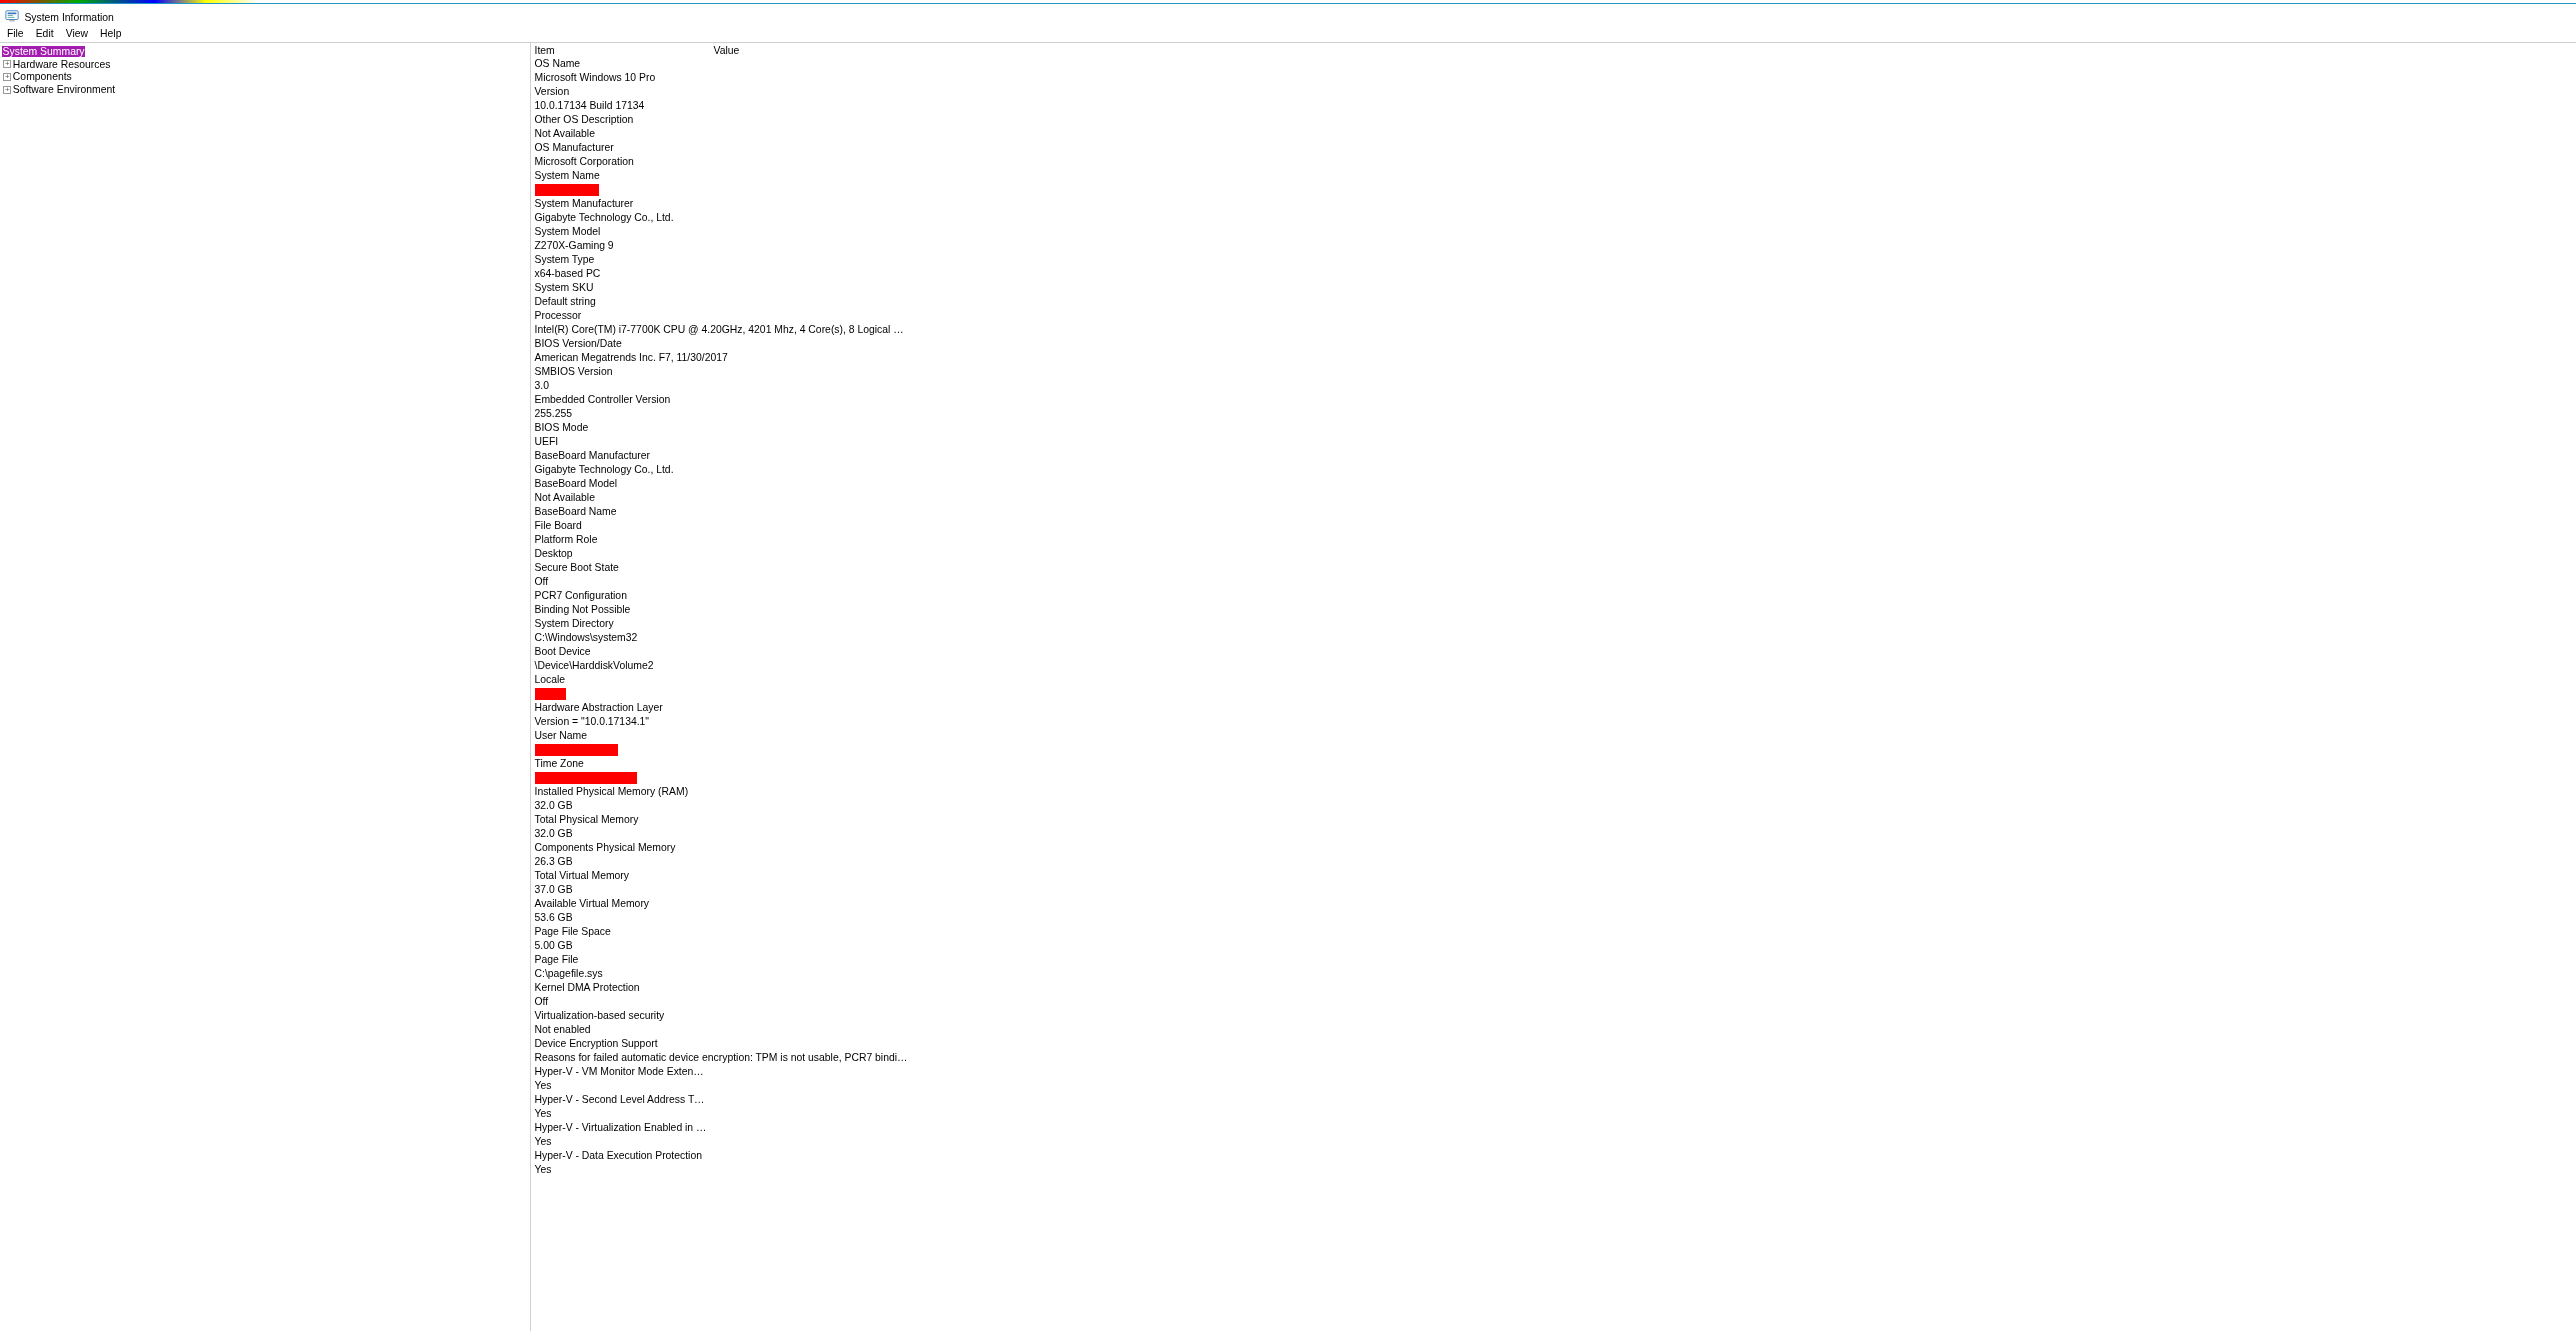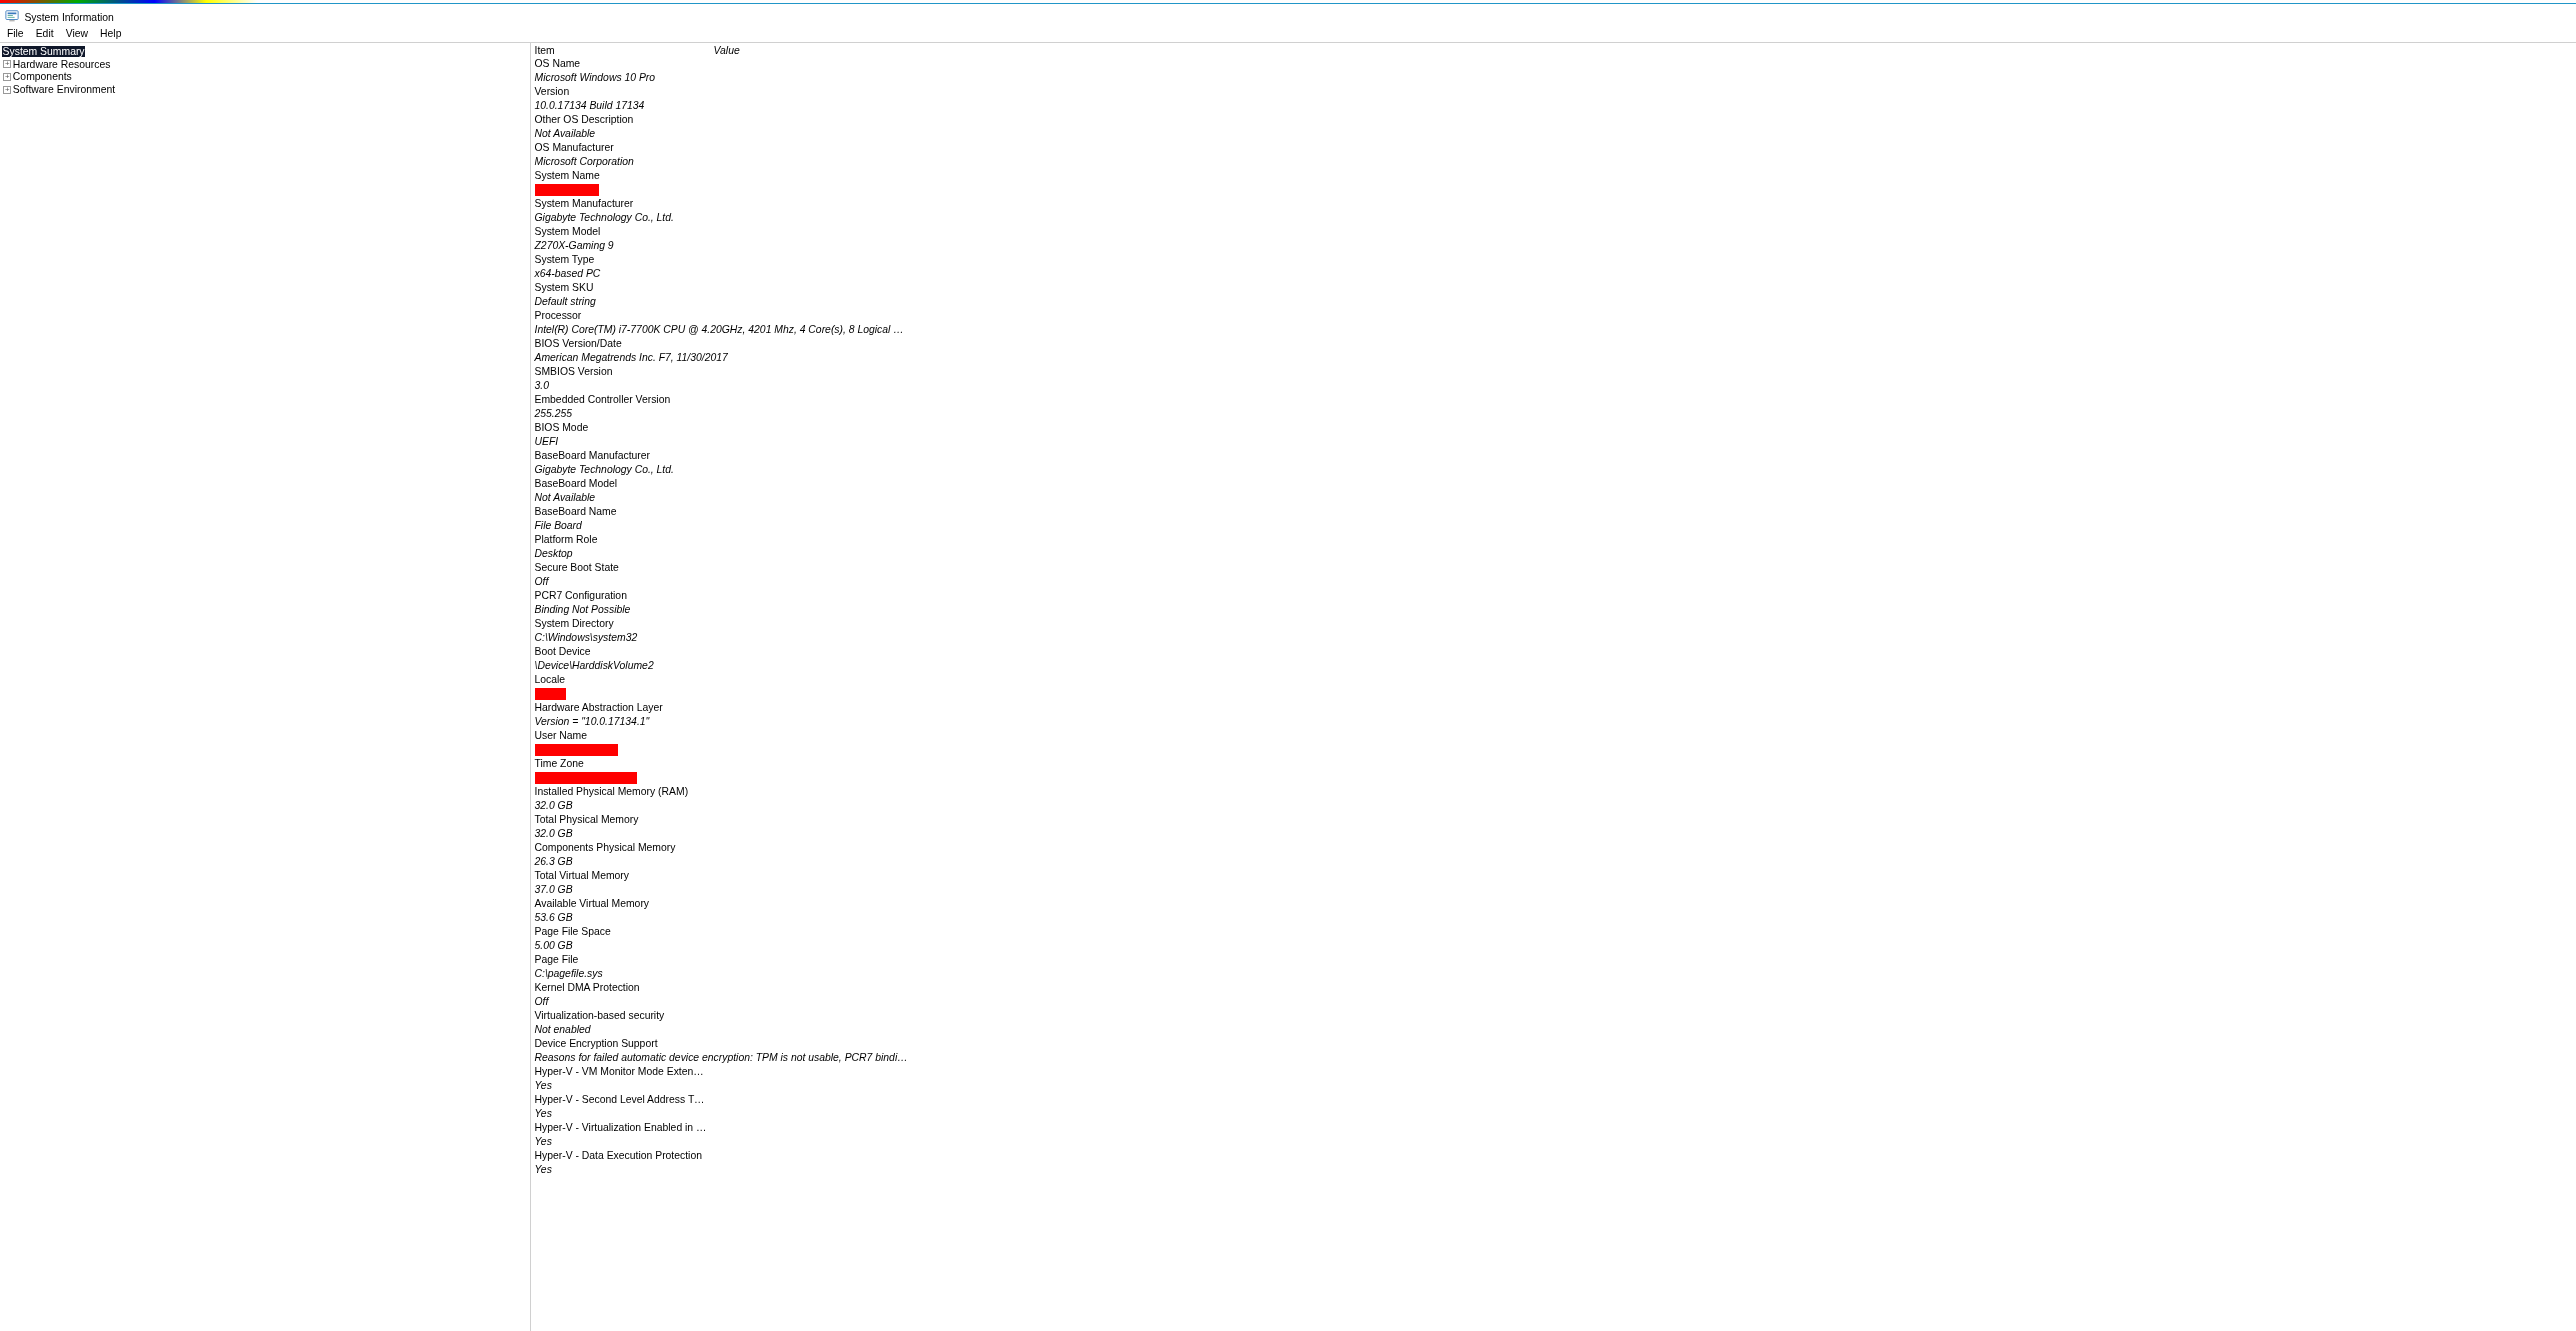--- a/index.html
+++ b/index.html
@@ -60,21 +60,21 @@
     }
     .tree-node {
       display: flex;
       align-items: center;
       gap: 1.7px;
       padding: 0.9px 1.7px;
       cursor: default;
       white-space: nowrap;
     }
     .tree-node.selected .tree-label {
-      background: #0f172a;
+      background: #a21caf;
       color: #fff;
       padding: 0 0.9px;
     }
     .expander {
       width: 7.8px;
       height: 7.8px;
       border: 0.9px solid #999;
       display: inline-flex;
       align-items: center;
       justify-content: center;
@@ -101,21 +101,20 @@
       overflow: hidden;
       text-overflow: ellipsis;
     }
     .col-value {
       width: 383px;
       padding: 0 3.5px;
       white-space: nowrap;
       overflow: hidden;
       text-overflow: ellipsis;
       position: relative;
-      font-style: italic;
     }
     .header-row {
       display: flex;
       border-bottom: 0px solid transparent;
       padding-bottom: 0.9px;
     }
     .header-row .col-item,
     .header-row .col-value {
       font-weight: normal;
     }

